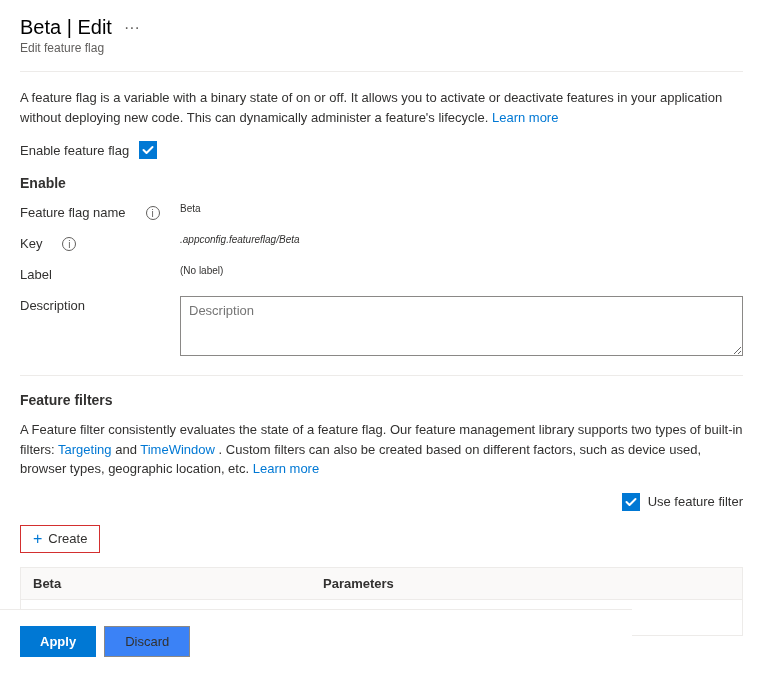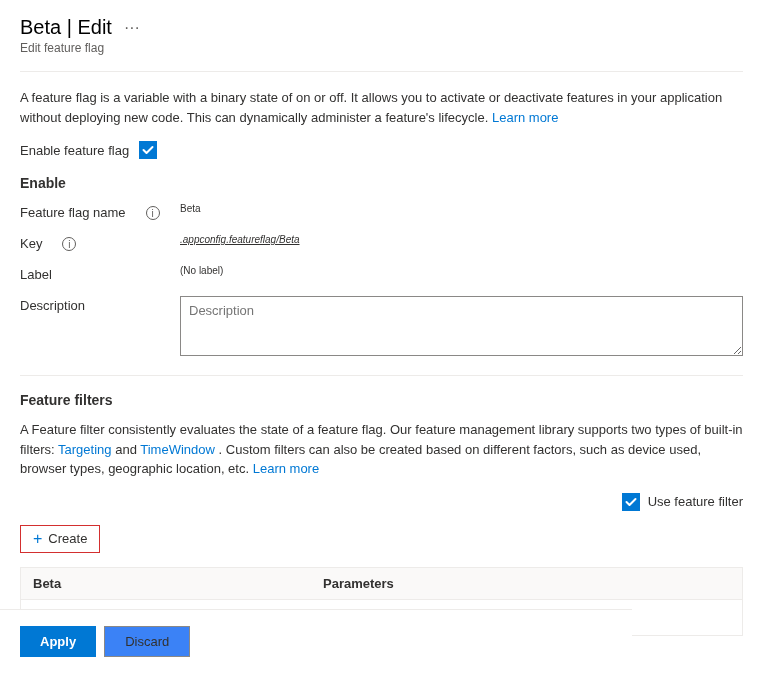--- a/index.html
+++ b/index.html
@@ -108,21 +108,20 @@
       flex-shrink: 0;
       margin-top: 1px;
     }
     .field-value {
       font-size: 10px;
       color: #323130;
     }
     .field-value.key-value {
       font-style: italic;
       color: #323130;
-      text-decoration: underline;
     }
     .description-textarea {
       width: 100%;
       height: 60px;
       border: 1px solid #8a8886;
       padding: 6px 8px;
       font-size: 13px;
       font-family: inherit;
       color: #a19f9d;
       resize: vertical;

